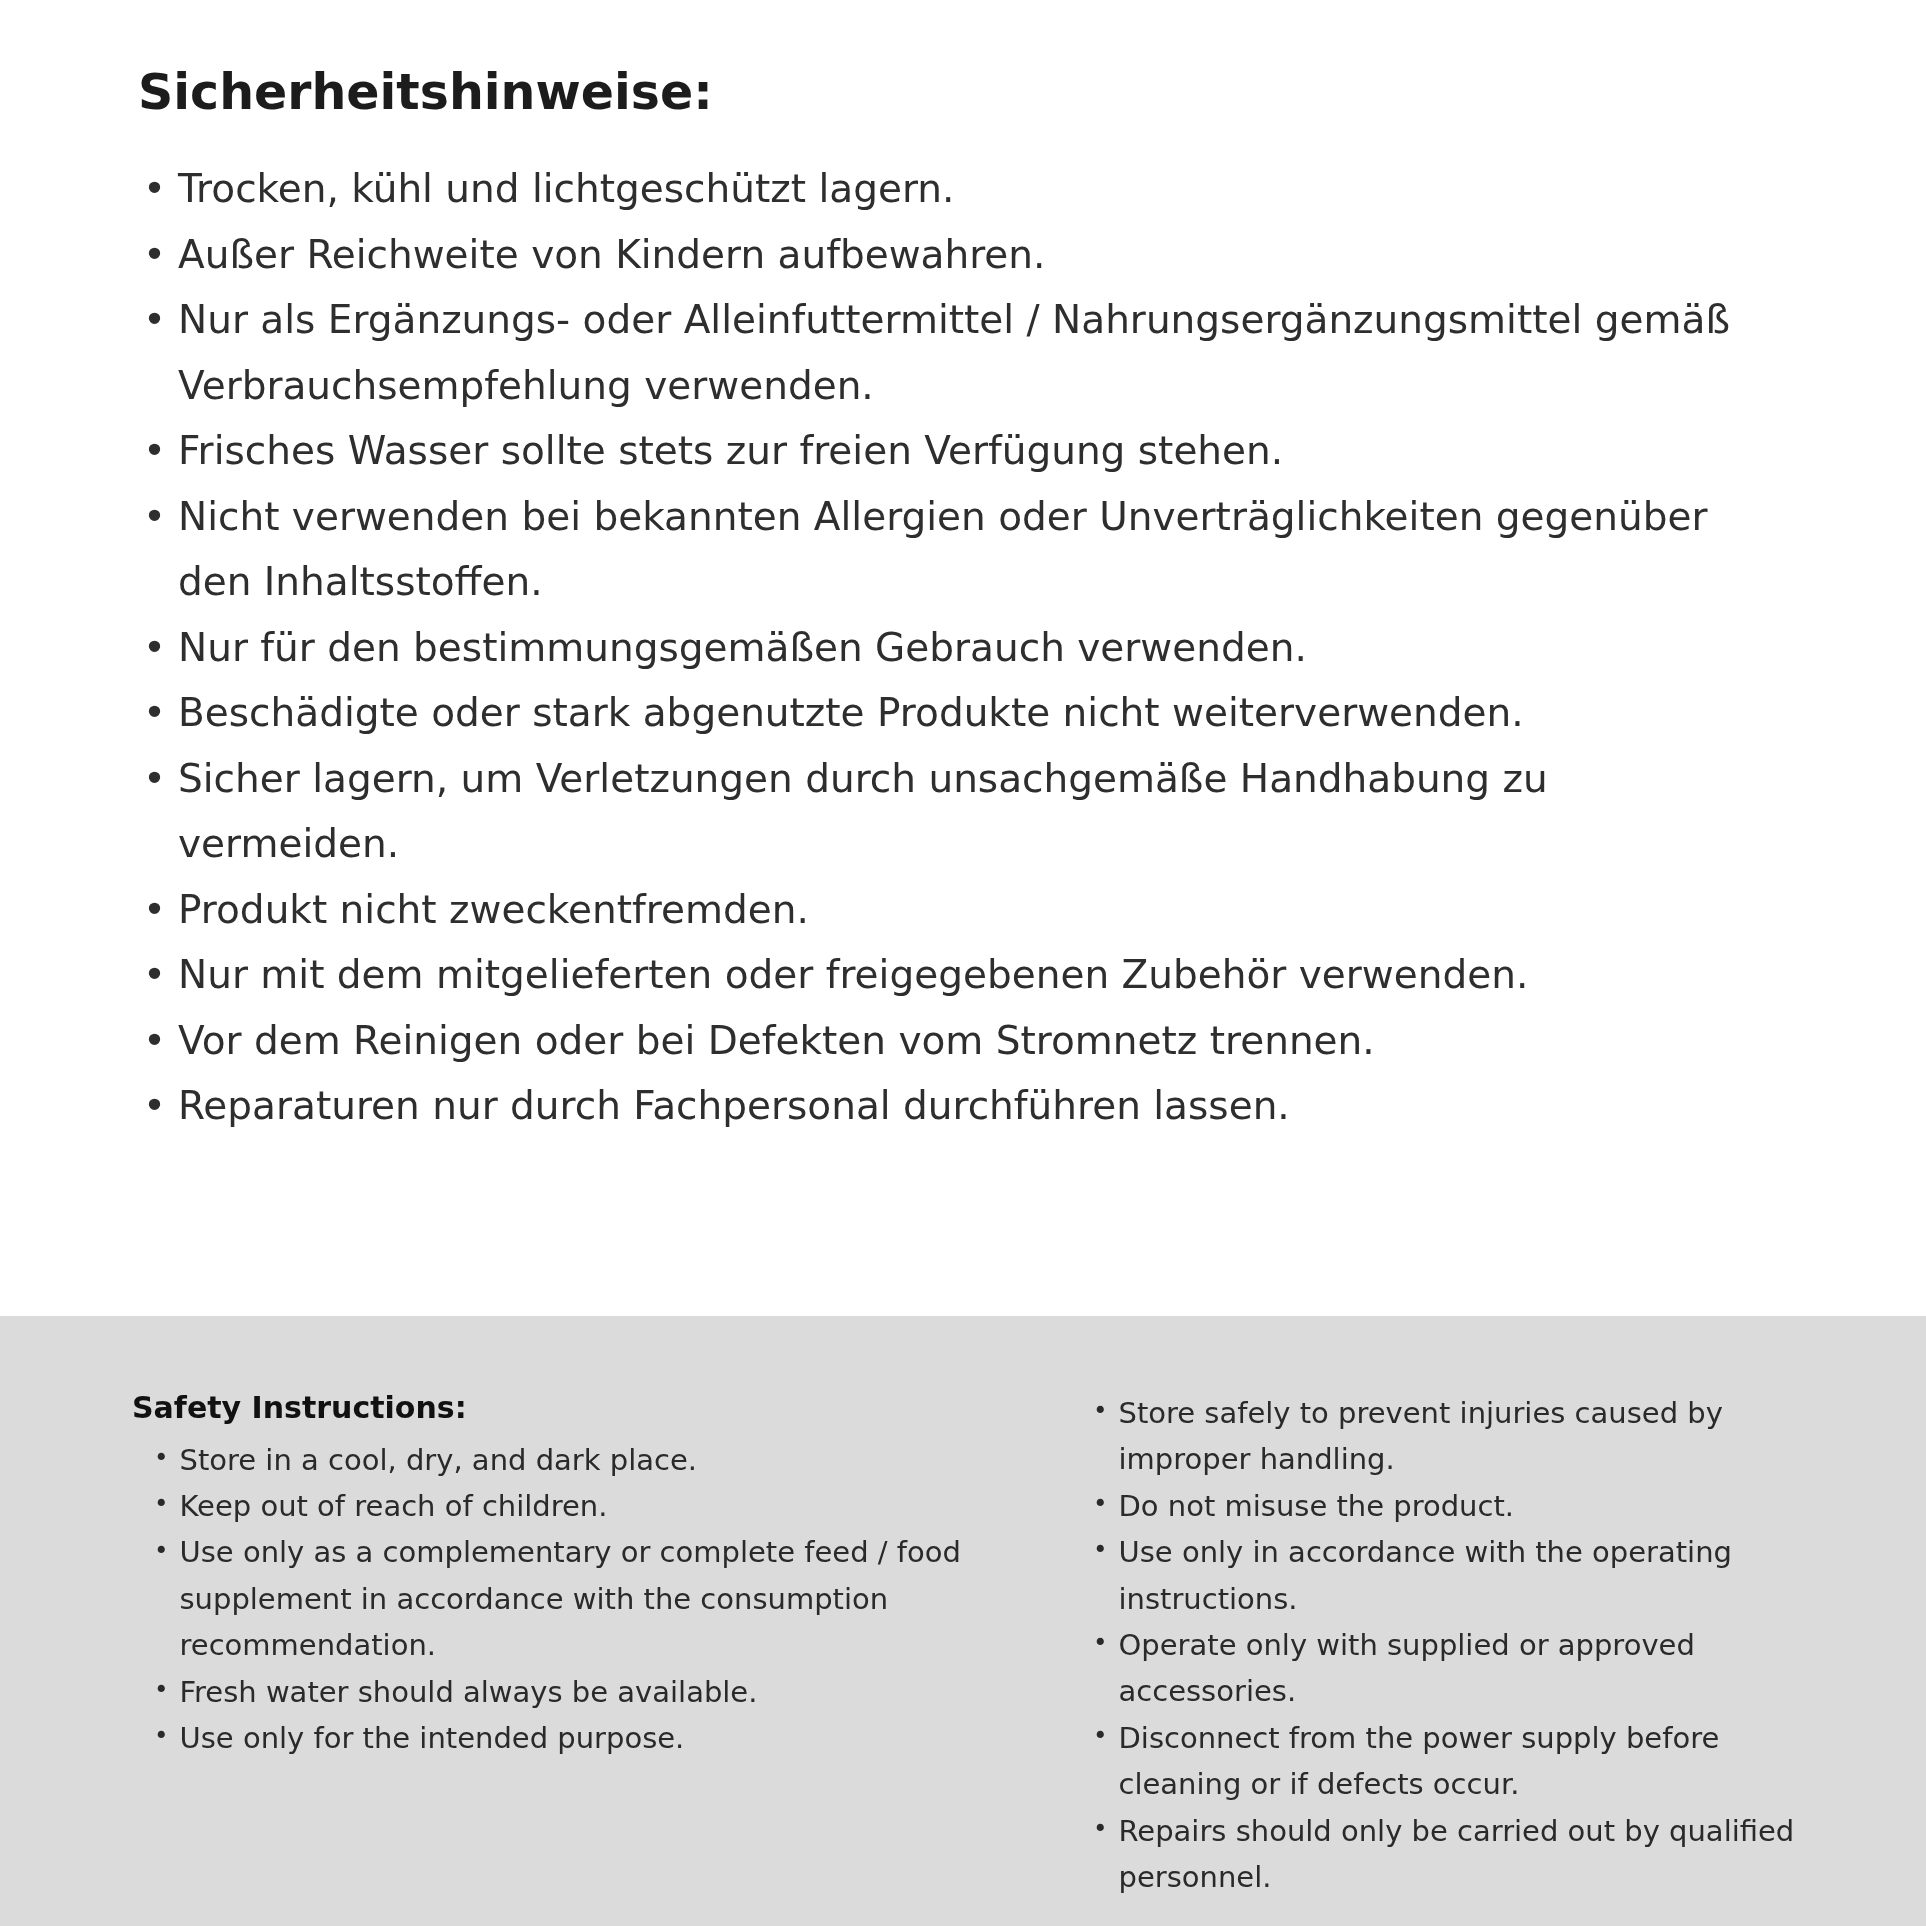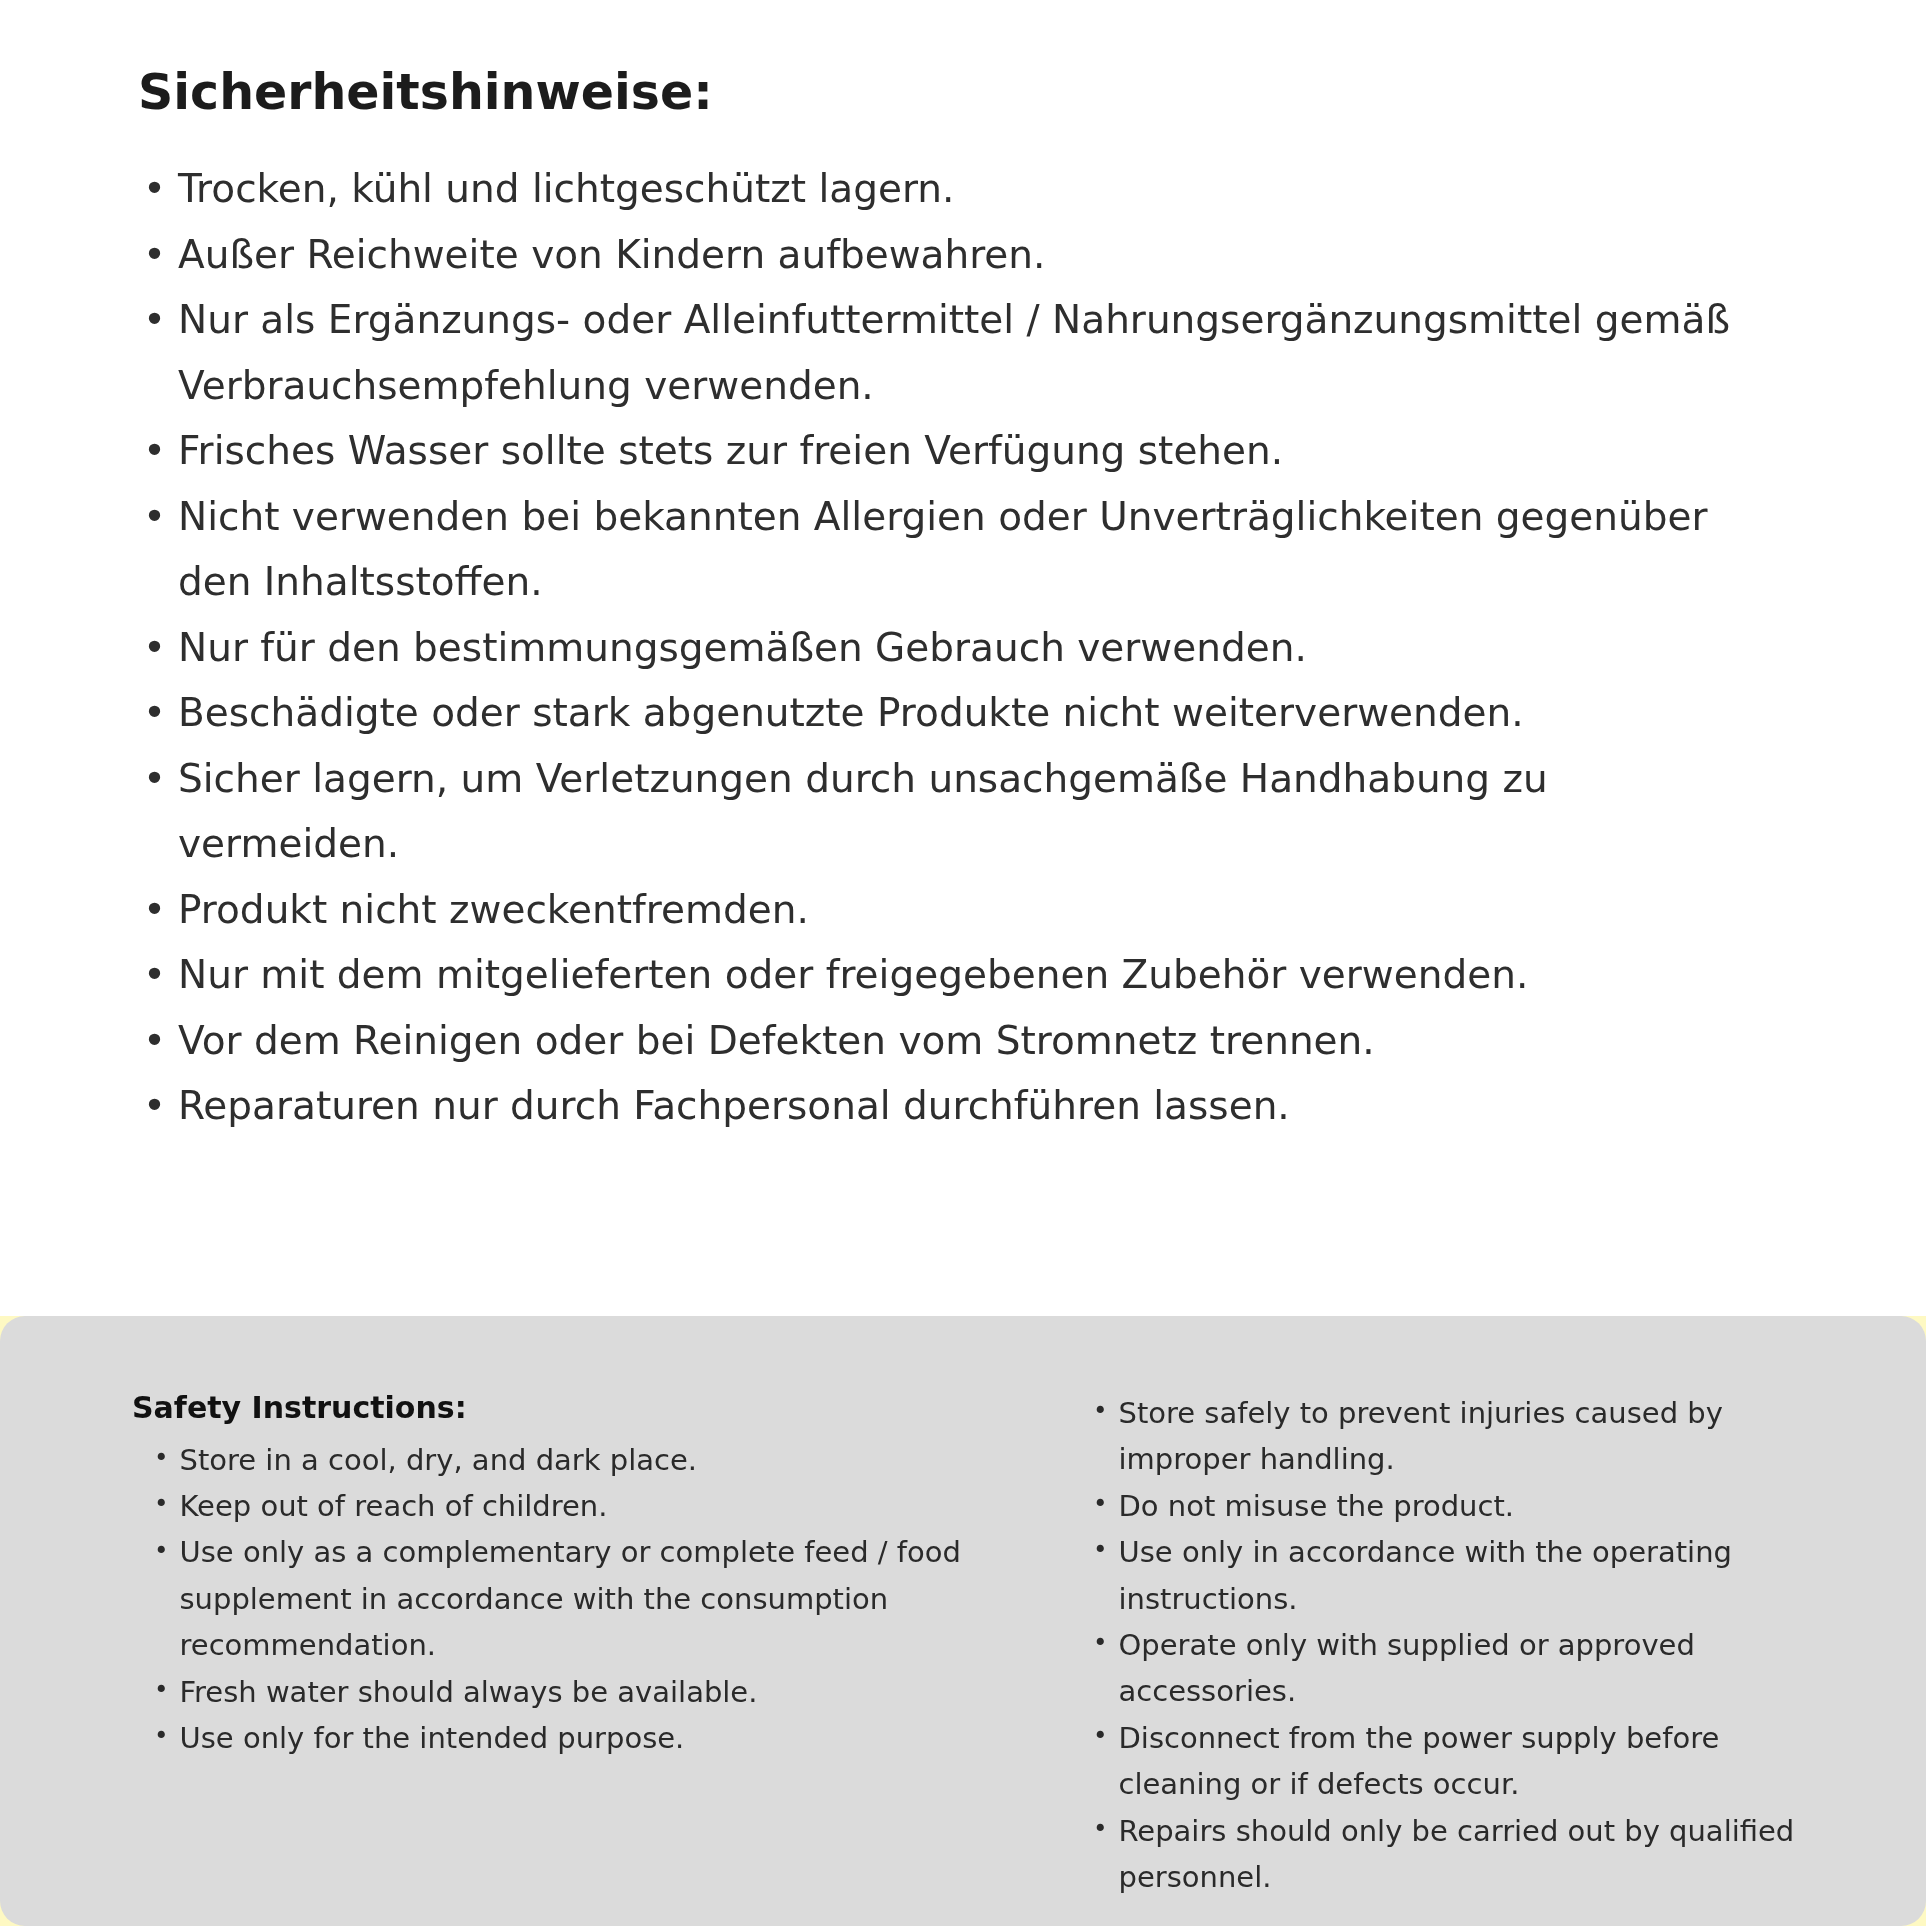--- a/index.html
+++ b/index.html
@@ -3,21 +3,21 @@
 <meta charset="utf-8">
 <style>
   html, body { margin: 0; padding: 0; }
   body { font-family: "DejaVu Sans", "Liberation Sans", sans-serif; }
 
   .page {
     width: 1926px;
     height: 1926px;
     display: flex;
     flex-direction: column;
-    background: #fef9c3;
+    background: #a16207;
     overflow: hidden;
   }
 
   
   .section-de {
     height: 1316px;
     box-sizing: border-box;
     padding: 64px 154px 0 138px;
     background: #ffffff;
   }
@@ -45,21 +45,20 @@
   }
 
   
   .section-en {
     flex: 1;
     background: #dbdbdb;
     box-sizing: border-box;
     padding: 74px 96px 0 132px;
     display: flex;
     gap: 58px;
-    border-radius: 25px;
   }
   .col-left { width: 899px; flex: none; }
   .col-right { flex: 1; }
   .en-title {
     font-size: 30px;
     font-weight: bold;
     color: #111111;
     margin: 0 0 11.6px 0;
   }
   .en-list {

